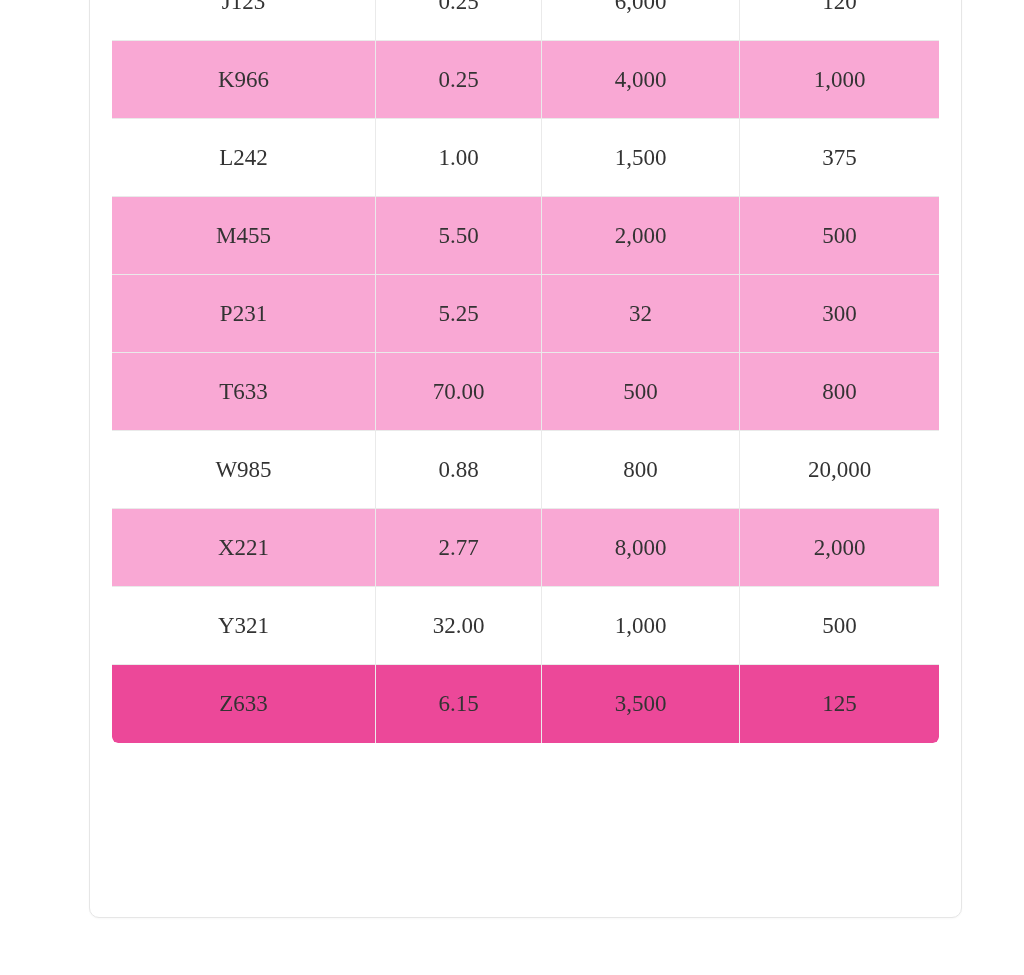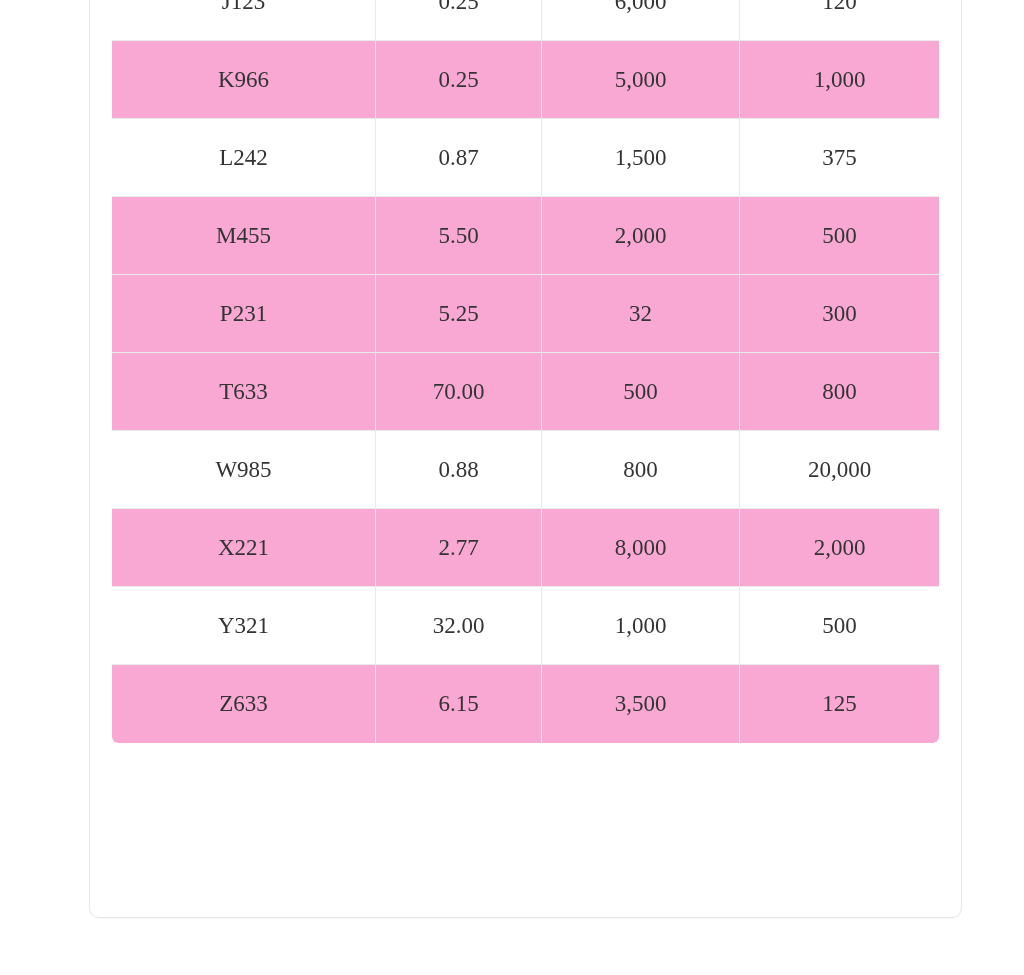--- a/index.html
+++ b/index.html
@@ -76,21 +76,21 @@
     border-right: none;
   }
 
   table.data-table tr.row-odd td {
     background: #f9a8d4;
   }
   table.data-table tr.row-even td {
     background: #ffffff;
   }
   table.data-table tr.row-highlight td {
-    background: #f9a8d4;
+    background: #ec4899;
     border-bottom: none;
   }
   table.data-table tr.row-highlight td:first-child {
     border-bottom-left-radius: 6px;
   }
   table.data-table tr.row-highlight td:last-child {
     border-bottom-right-radius: 6px;
   }
 
   
@@ -120,26 +120,26 @@
         <tbody id="table-body">
             <tr class="row-even">
               <td>J123</td>
               <td>0.25</td>
               <td>6,000</td>
               <td>120</td>
             </tr>
             <tr class="row-odd">
               <td>K966</td>
               <td>0.25</td>
-              <td>5,000</td>
+              <td>4,000</td>
               <td>1,000</td>
             </tr>
             <tr class="row-even">
               <td>L242</td>
-              <td>0.87</td>
+              <td>1.00</td>
               <td>1,500</td>
               <td>375</td>
             </tr>
             <tr class="row-odd">
               <td>M455</td>
               <td>5.50</td>
               <td>2,000</td>
               <td>500</td>
             </tr>
             <tr class="row-odd">

